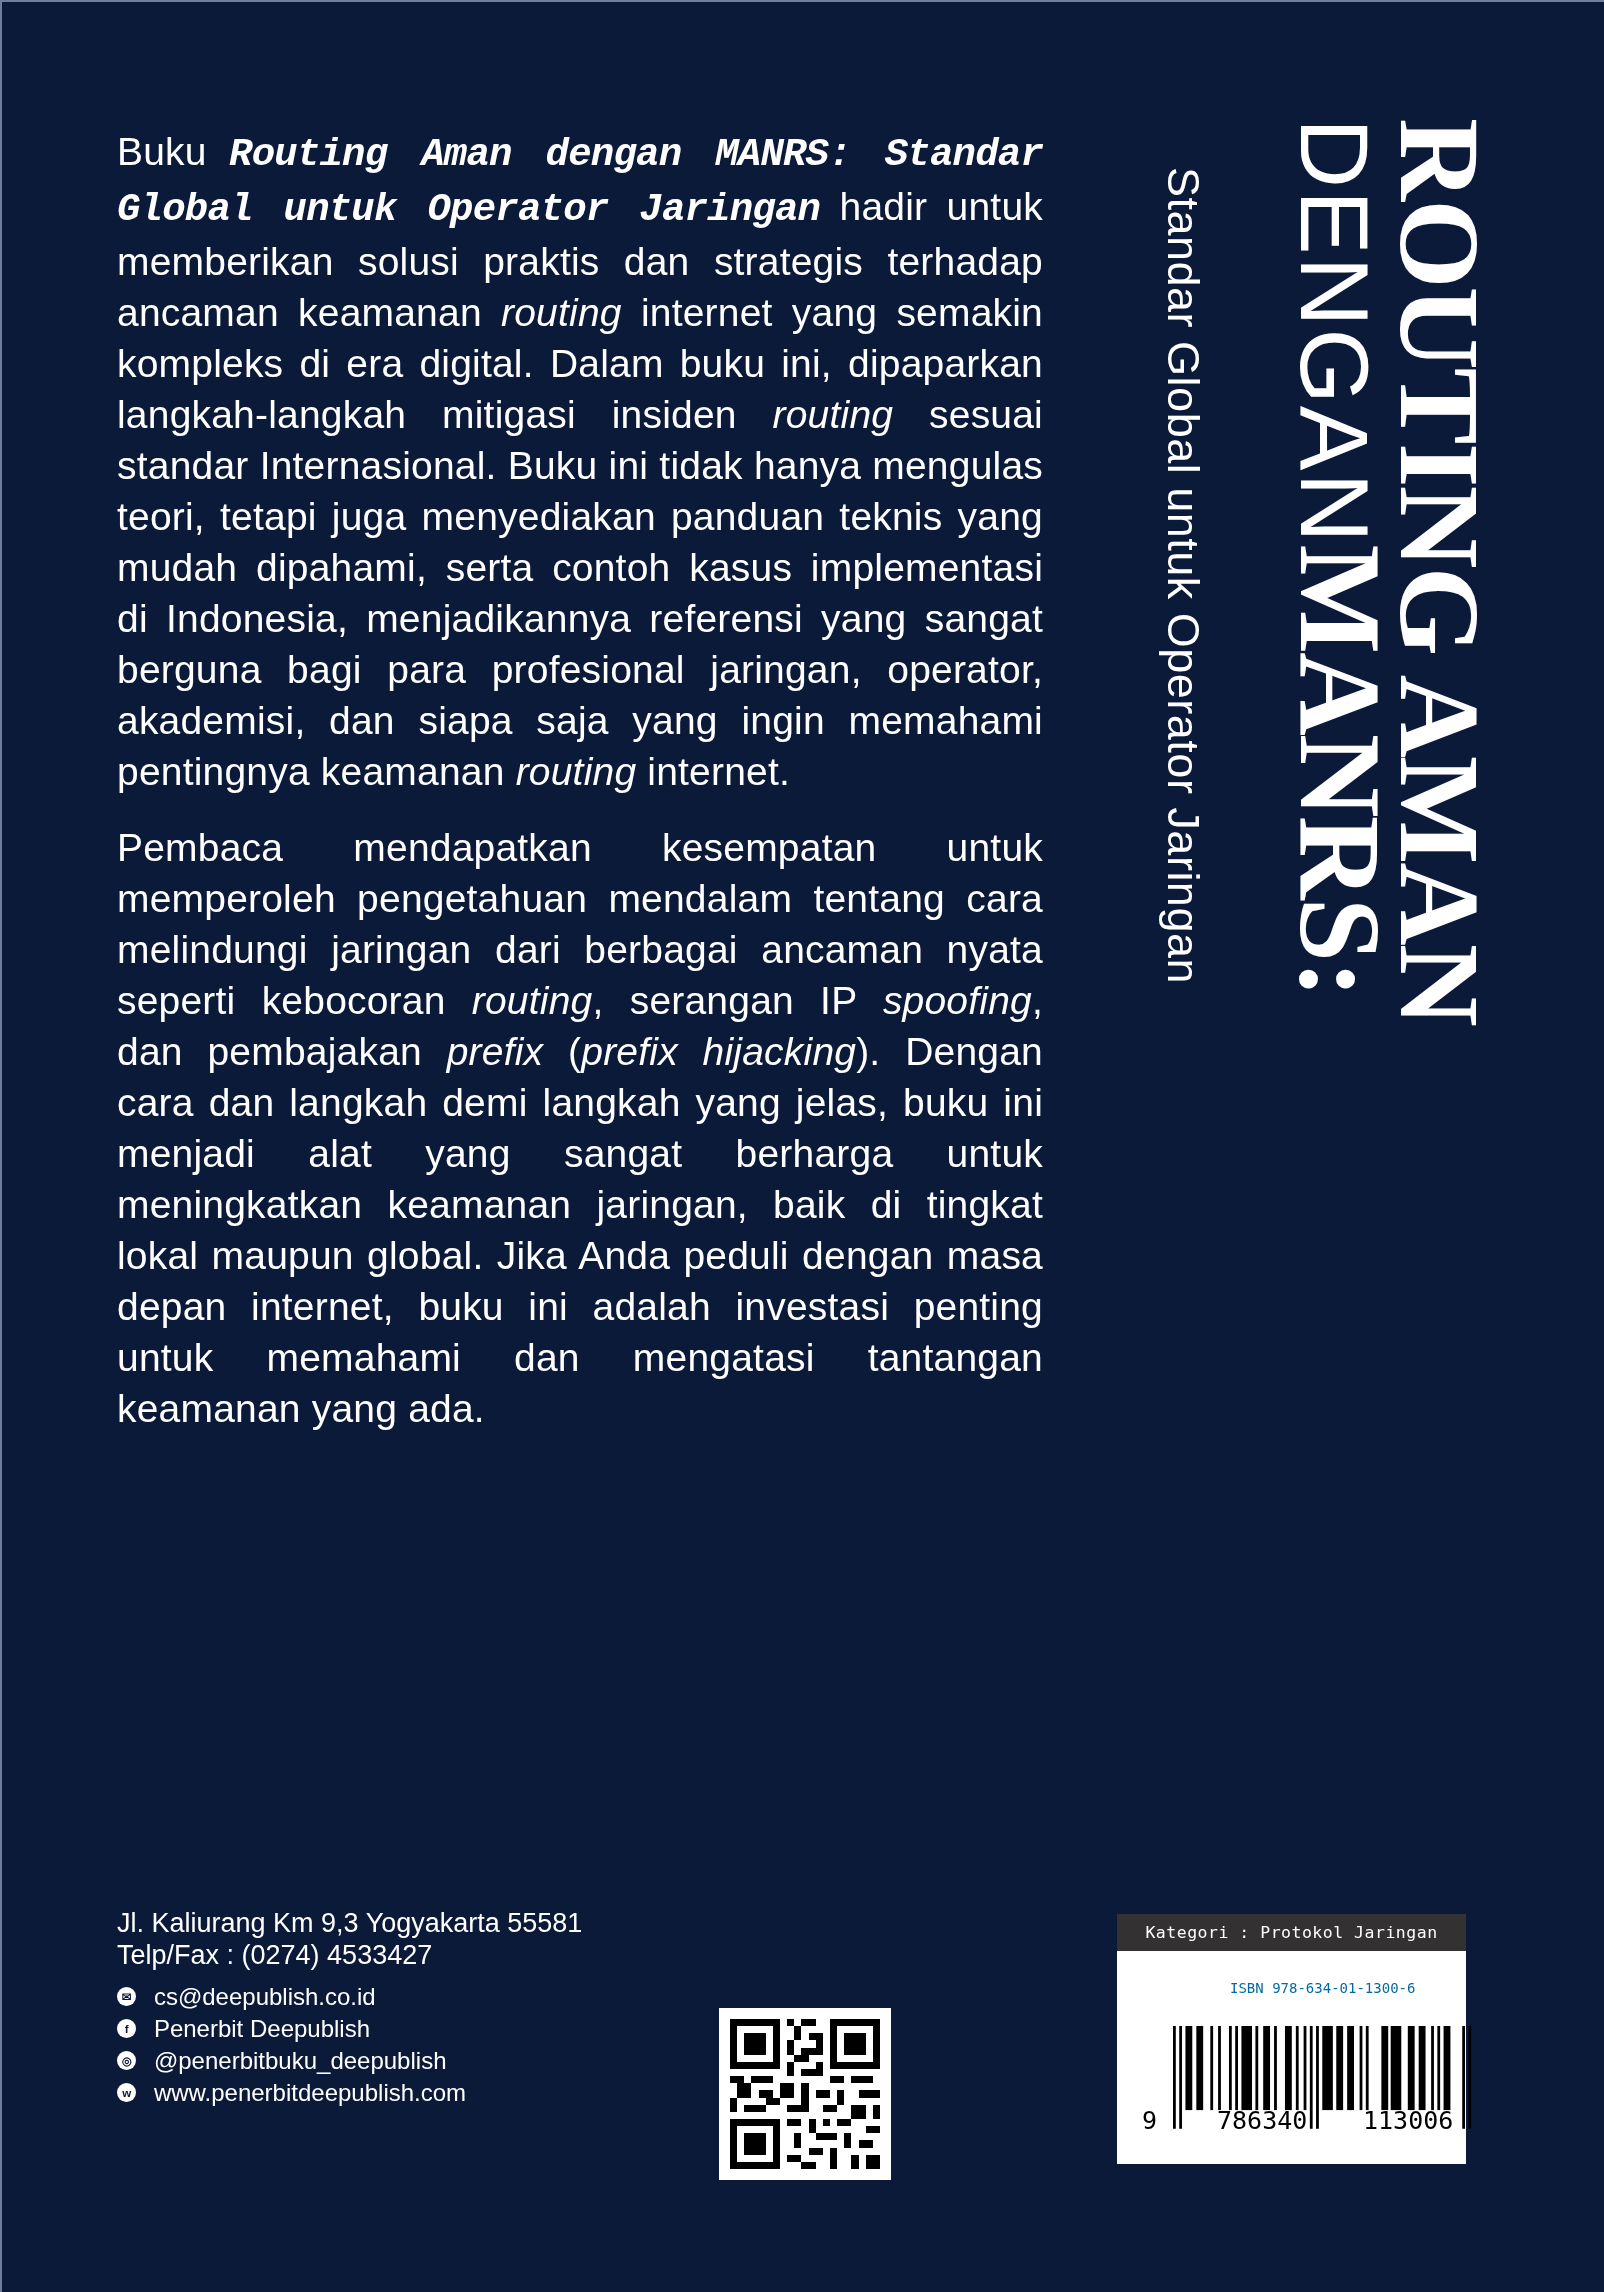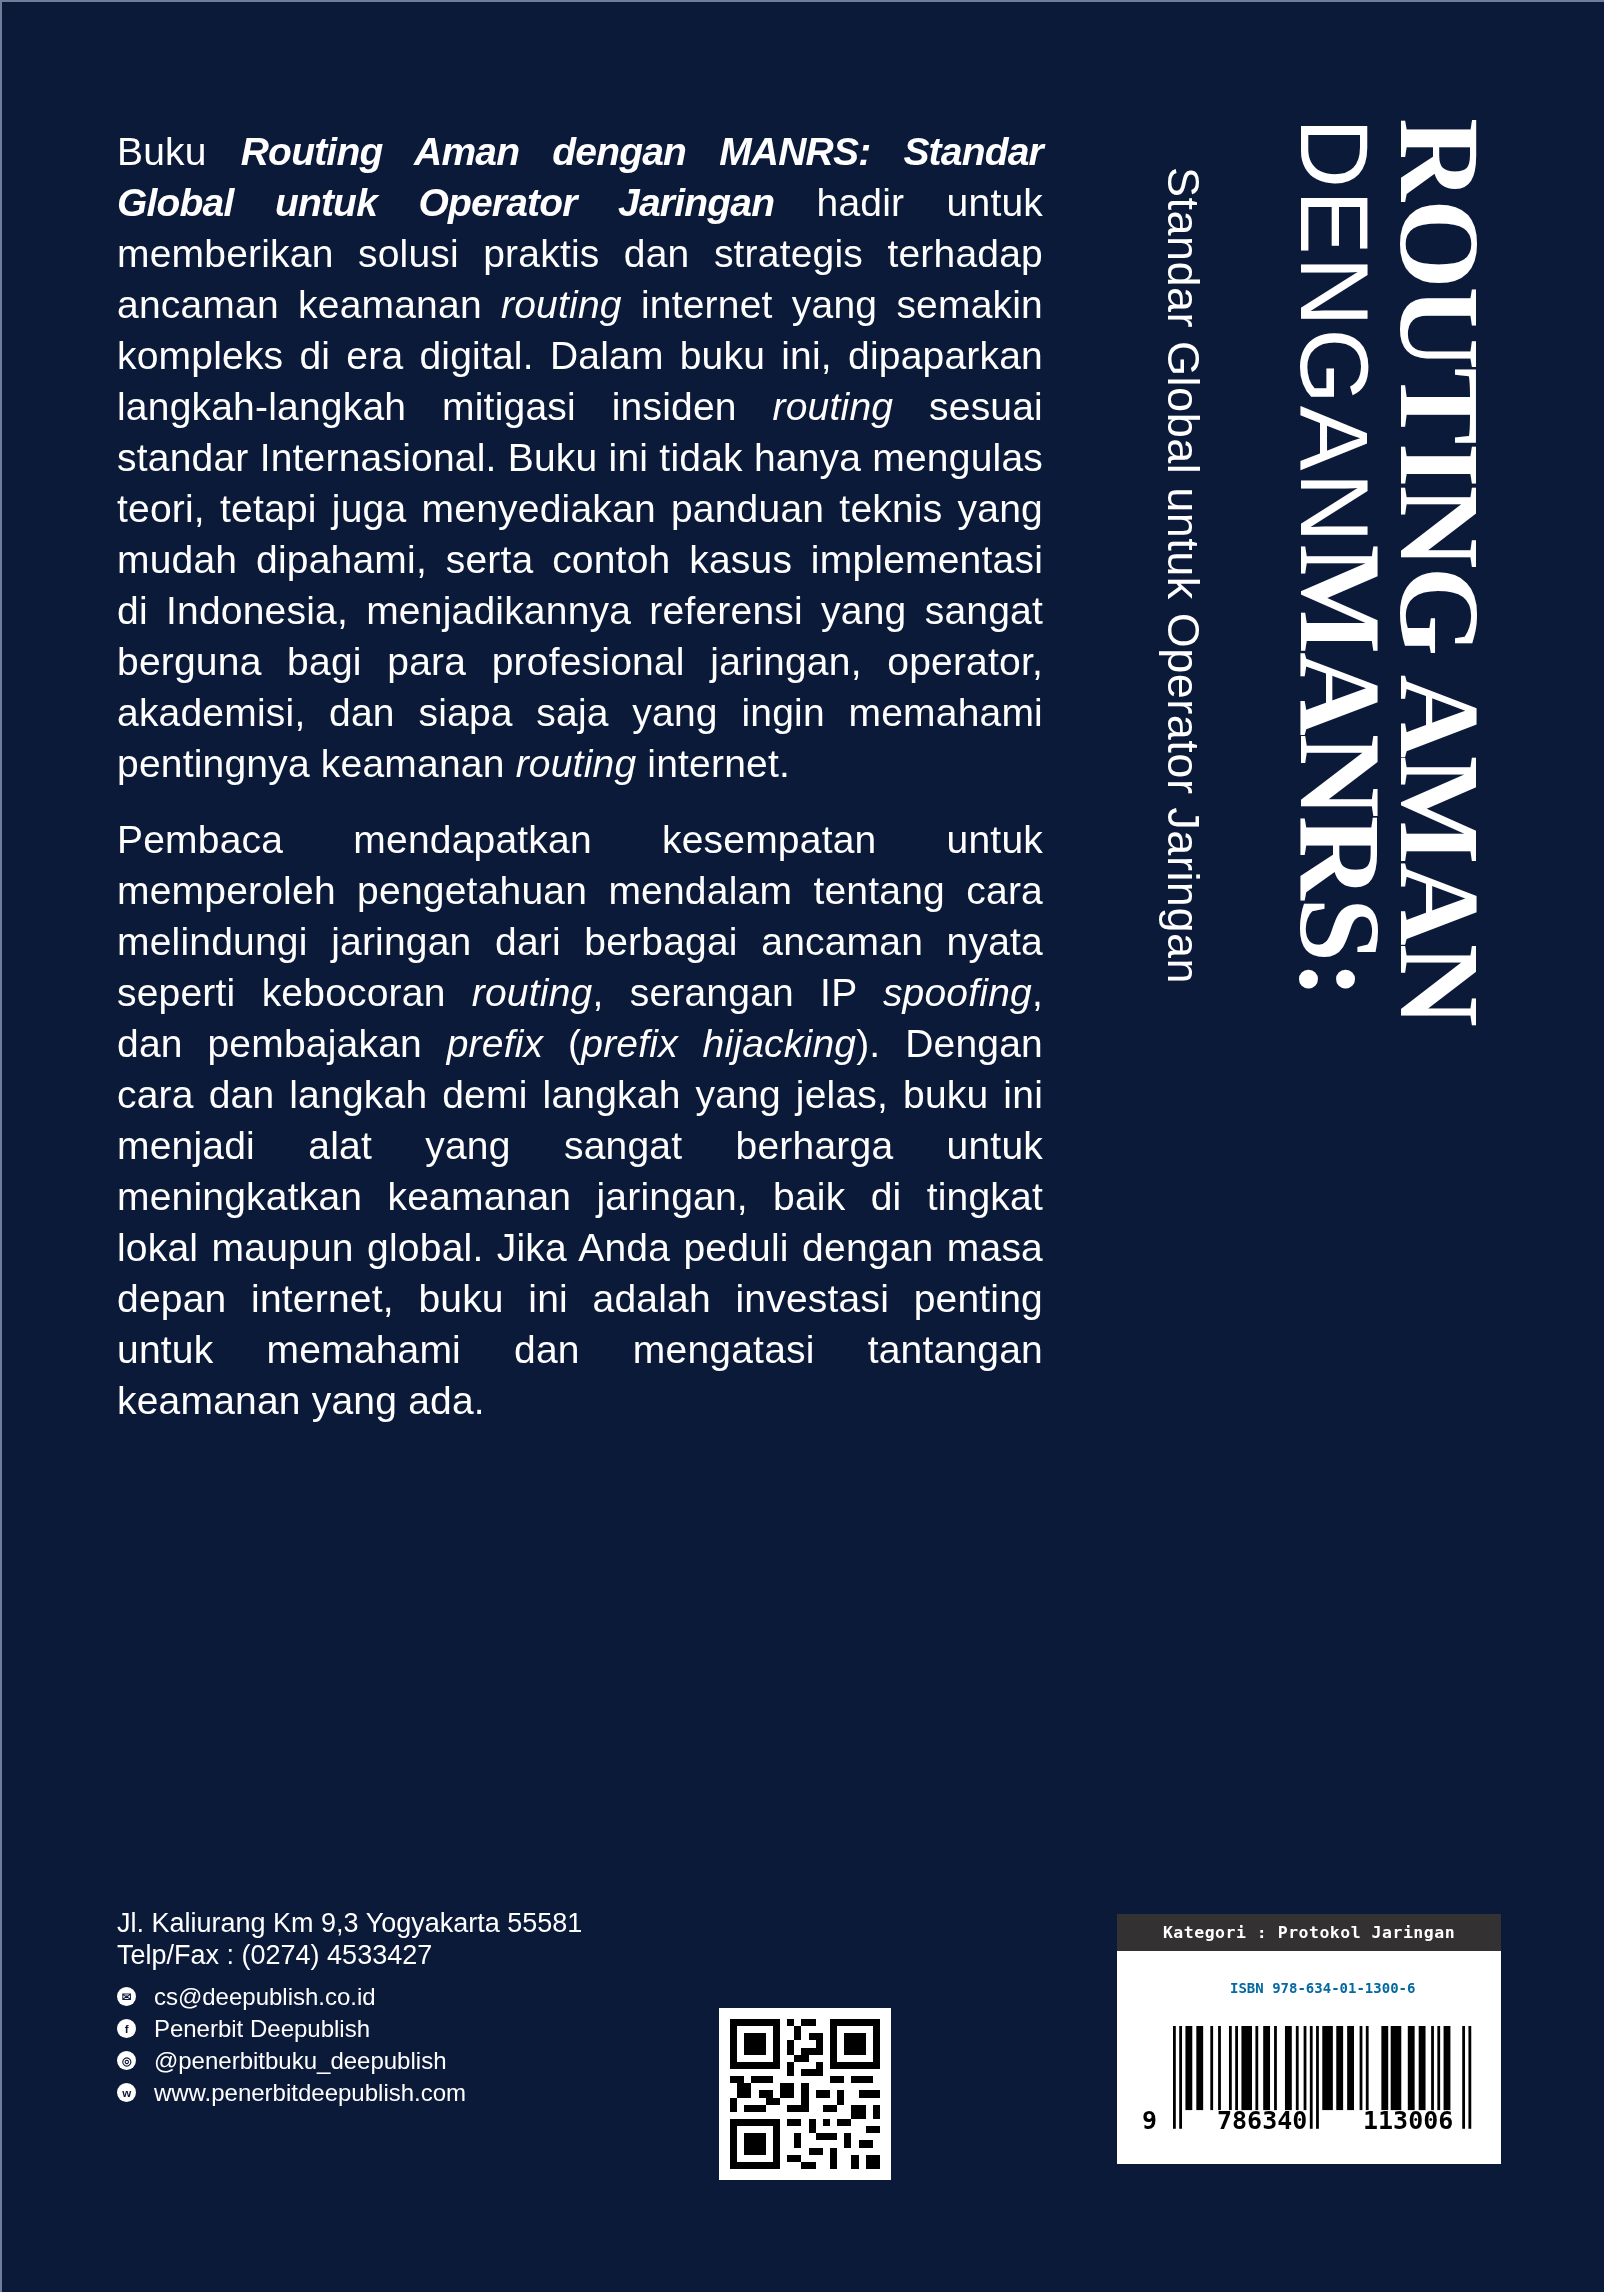--- a/index.html
+++ b/index.html
@@ -17,21 +17,21 @@
     position: absolute;
     left: 115px;
     top: 124px;
     width: 926px;
     font-size: 39px;
     line-height: 51px;
     text-align: justify;
     letter-spacing: 0.2px;
   }
   .blurb p { margin-bottom: 25px; }
-  .blurb .bi { font-weight: bold; font-style: italic; letter-spacing: -0.8px; }
+  .blurb .bi { font-weight: bold; font-style: italic; letter-spacing: -0.8px; font-family: Liberation Mono, monospace; }
   .blurb .i { font-style: italic; margin-top: 20px; }
 
   
   .title-block {
     position: absolute;
     left: 1097px;
     top: 116px;
     width: 408px;
     height: 1203px;
   }
@@ -99,24 +99,23 @@
     background: #fff;
     padding: 10.7px;
   }
   .qr svg { width: 150px; height: 150px; display: block; }
 
   
   .isbn-box {
     position: absolute;
     left: 1115px;
     top: 1912px;
-    width: 384px;
+    width: 349px;
     height: 250px;
     background: #fff;
-    font-weight: bold;
   }
   .isbn-cat {
     height: 37px;
     background: #333131;
     color: #fff;
     font-family: "DejaVu Sans Mono", monospace;
     font-size: 16.5px;
     line-height: 37px;
     text-align: center;
     letter-spacing: 0.5px;

